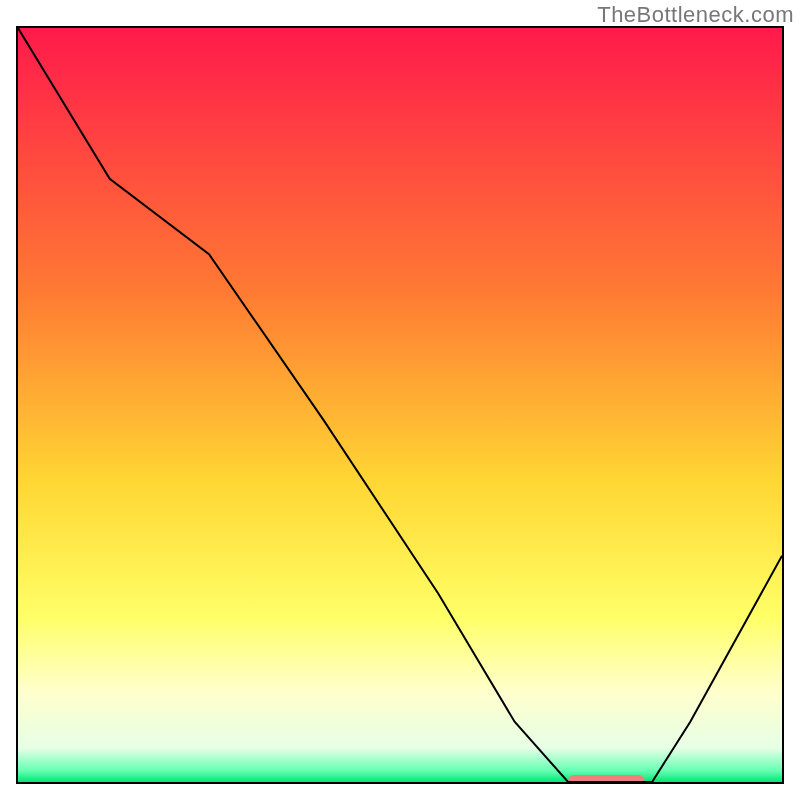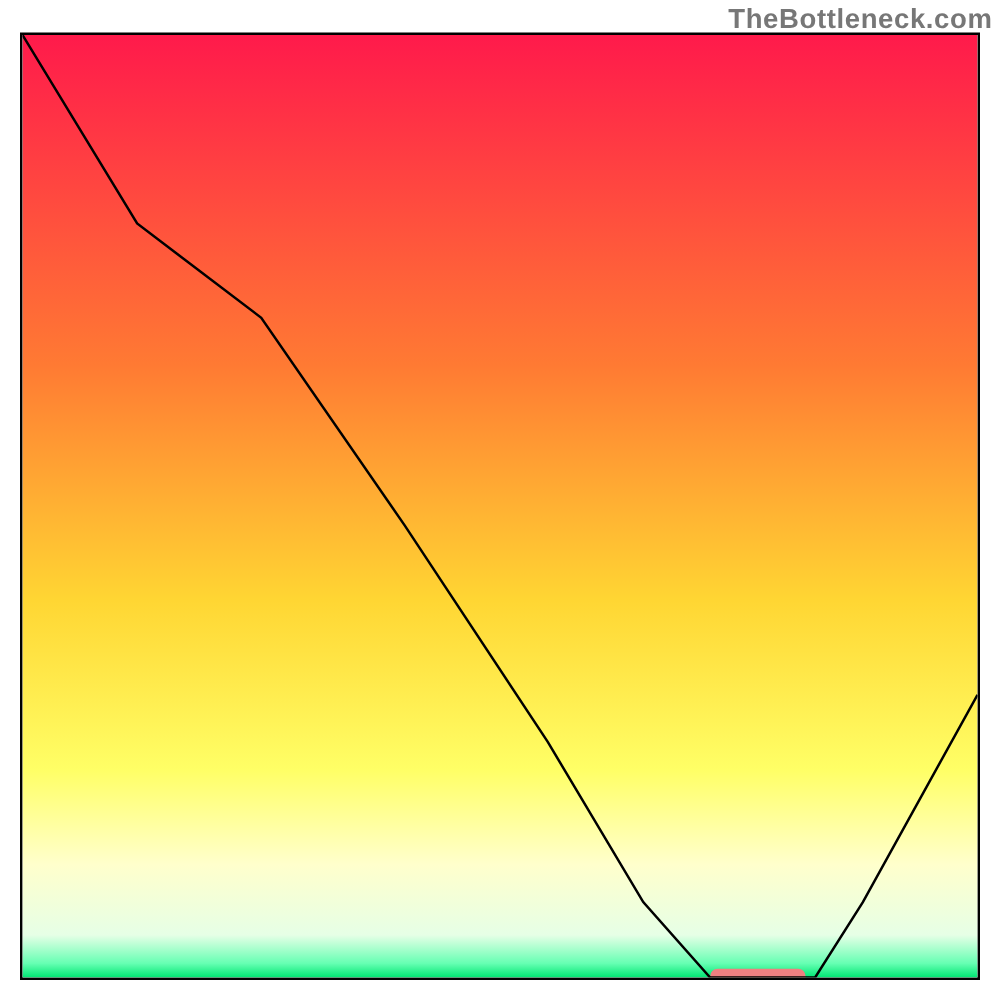--- a/index.html
+++ b/index.html
@@ -13,21 +13,21 @@
   .container {
     position: relative;
     width: 800px;
     height: 800px;
   }
   .watermark {
     position: absolute;
     top: 2px;
     right: 6px;
     font-size: 22px;
-    font-weight: bold;
+    font-weight: normal;
     color: #777;
     letter-spacing: 0.5px;
     z-index: 10;
   }
   .chart-outer {
     position: absolute;
     left: 16px;
     top: 26px;
     width: 768px;
     height: 758px;

